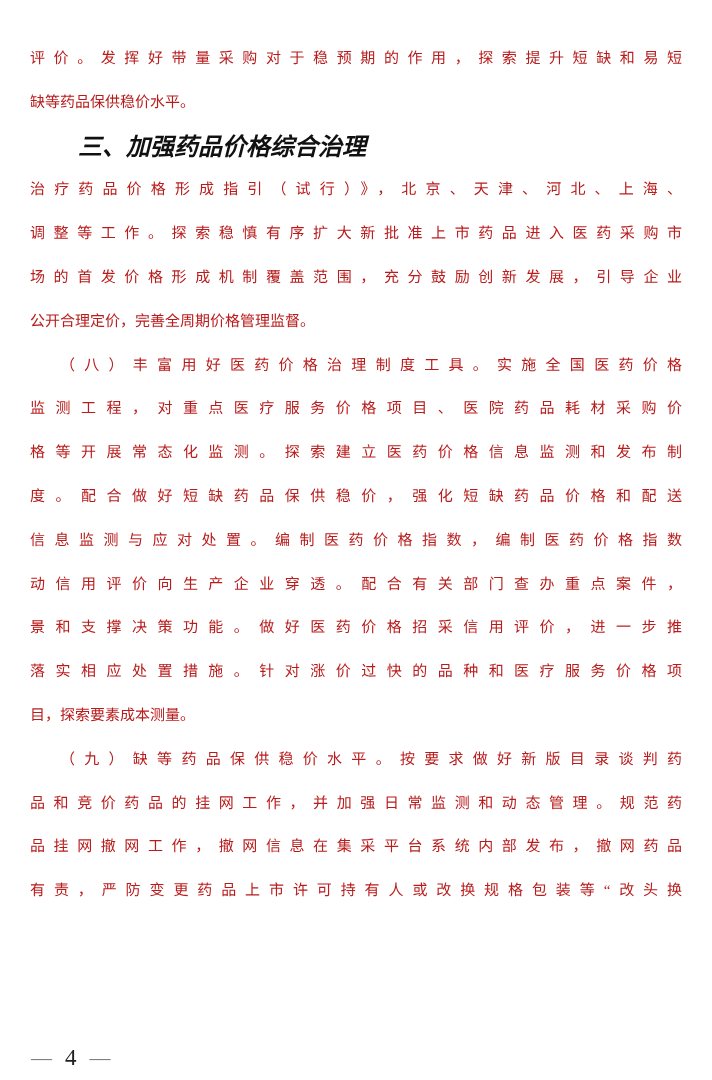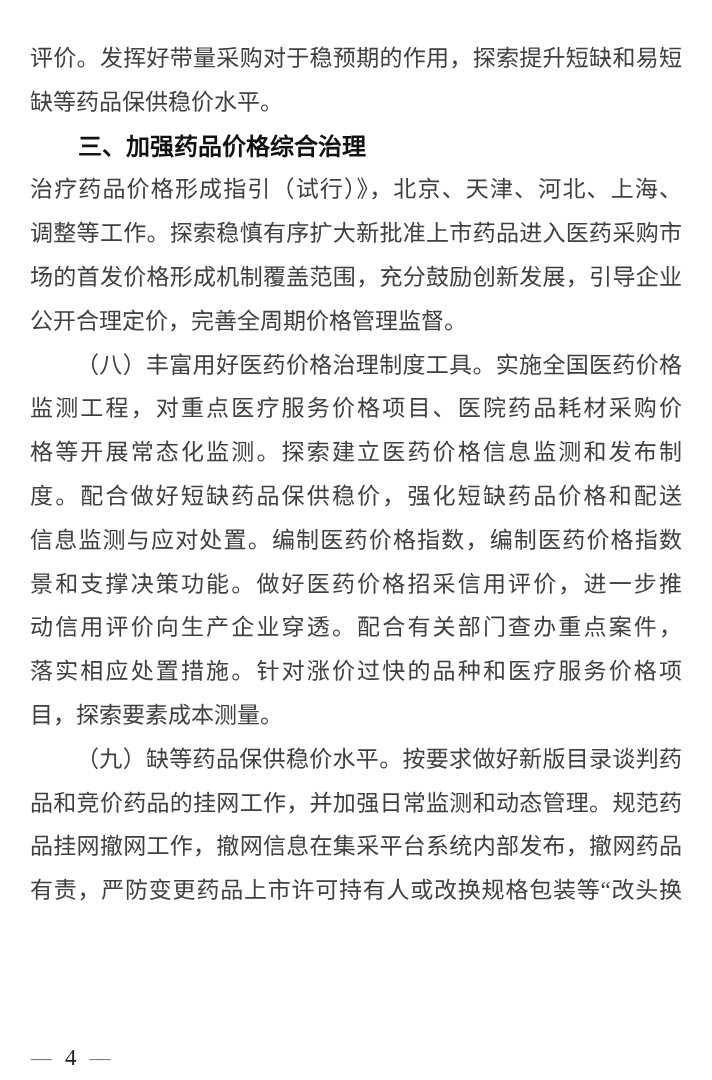--- a/index.html
+++ b/index.html
@@ -24,40 +24,41 @@
     left: 30px;
     top: 37px;
     width: 652px;
   }
   .block {
     margin: 0;
   }
   .line {
     height: 43.8px;
     line-height: 43.8px;
-    font-size: 23px;
-    color: #404040;
+    font-size: 15px;
+    color: #b91c1c;
     text-align: justify;
     text-justify: inter-character;
     overflow: hidden;
   }
   
   .line.fill {
     text-align-last: justify;
   }
   .line.indent {
     text-indent: 2em;
   }
   .heading .line {
     font-family: "Liberation Sans", "DejaVu Sans", sans-serif;
     font-weight: 700;
     font-size: 24px;
     color: #111111;
     text-align: left;
     text-align-last: left;
+    font-style: italic;
   }
   .footer {
     position: absolute;
     left: 31px;
     top: 1045px;
     height: 26px;
     line-height: 26px;
     font-size: 22px;
     white-space: nowrap;
   }
@@ -88,22 +89,22 @@
         <div class="line fill">调整等工作。探索稳慎有序扩大新批准上市药品进入医药采购市</div>
         <div class="line fill">场的首发价格形成机制覆盖范围，充分鼓励创新发展，引导企业</div>
         <div class="line">公开合理定价，完善全周期价格管理监督。</div>
       </div>
       <div class="block paragraph">
         <div class="line indent fill">（八）丰富用好医药价格治理制度工具。实施全国医药价格</div>
         <div class="line fill">监测工程，对重点医疗服务价格项目、医院药品耗材采购价</div>
         <div class="line fill">格等开展常态化监测。探索建立医药价格信息监测和发布制</div>
         <div class="line fill">度。配合做好短缺药品保供稳价，强化短缺药品价格和配送</div>
         <div class="line fill">信息监测与应对处置。编制医药价格指数，编制医药价格指数</div>
+        <div class="line fill">动信用评价向生产企业穿透。配合有关部门查办重点案件，</div>
         <div class="line fill">景和支撑决策功能。做好医药价格招采信用评价，进一步推</div>
-        <div class="line fill">动信用评价向生产企业穿透。配合有关部门查办重点案件，</div>
         <div class="line fill">落实相应处置措施。针对涨价过快的品种和医疗服务价格项</div>
         <div class="line">目，探索要素成本测量。</div>
       </div>
       <div class="block paragraph">
         <div class="line indent fill">（九）缺等药品保供稳价水平。按要求做好新版目录谈判药</div>
         <div class="line fill">品和竞价药品的挂网工作，并加强日常监测和动态管理。规范药</div>
         <div class="line fill">品挂网撤网工作，撤网信息在集采平台系统内部发布，撤网药品</div>
         <div class="line fill">有责，严防变更药品上市许可持有人或改换规格包装等“改头换</div>
       </div>
     </div>

